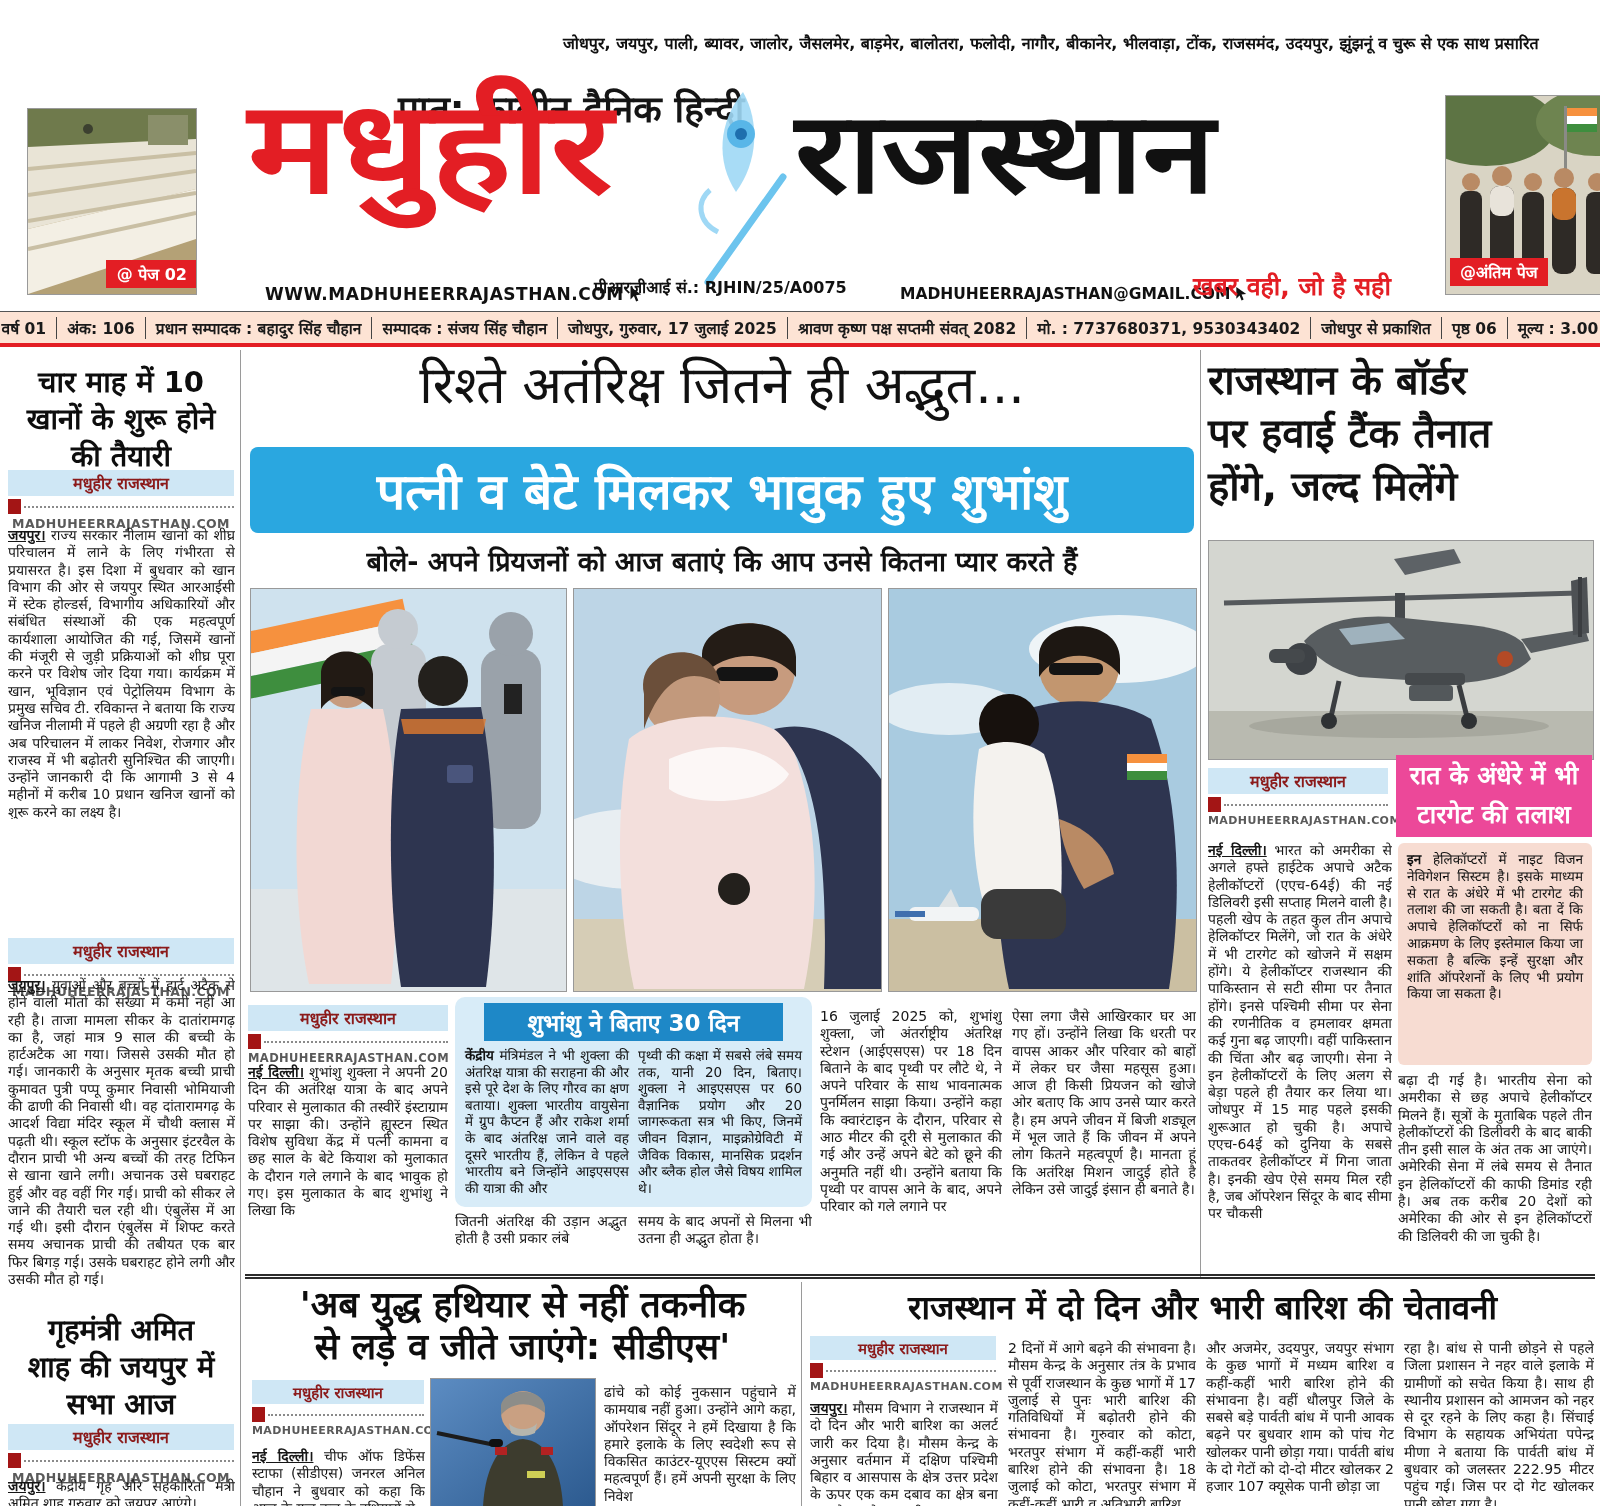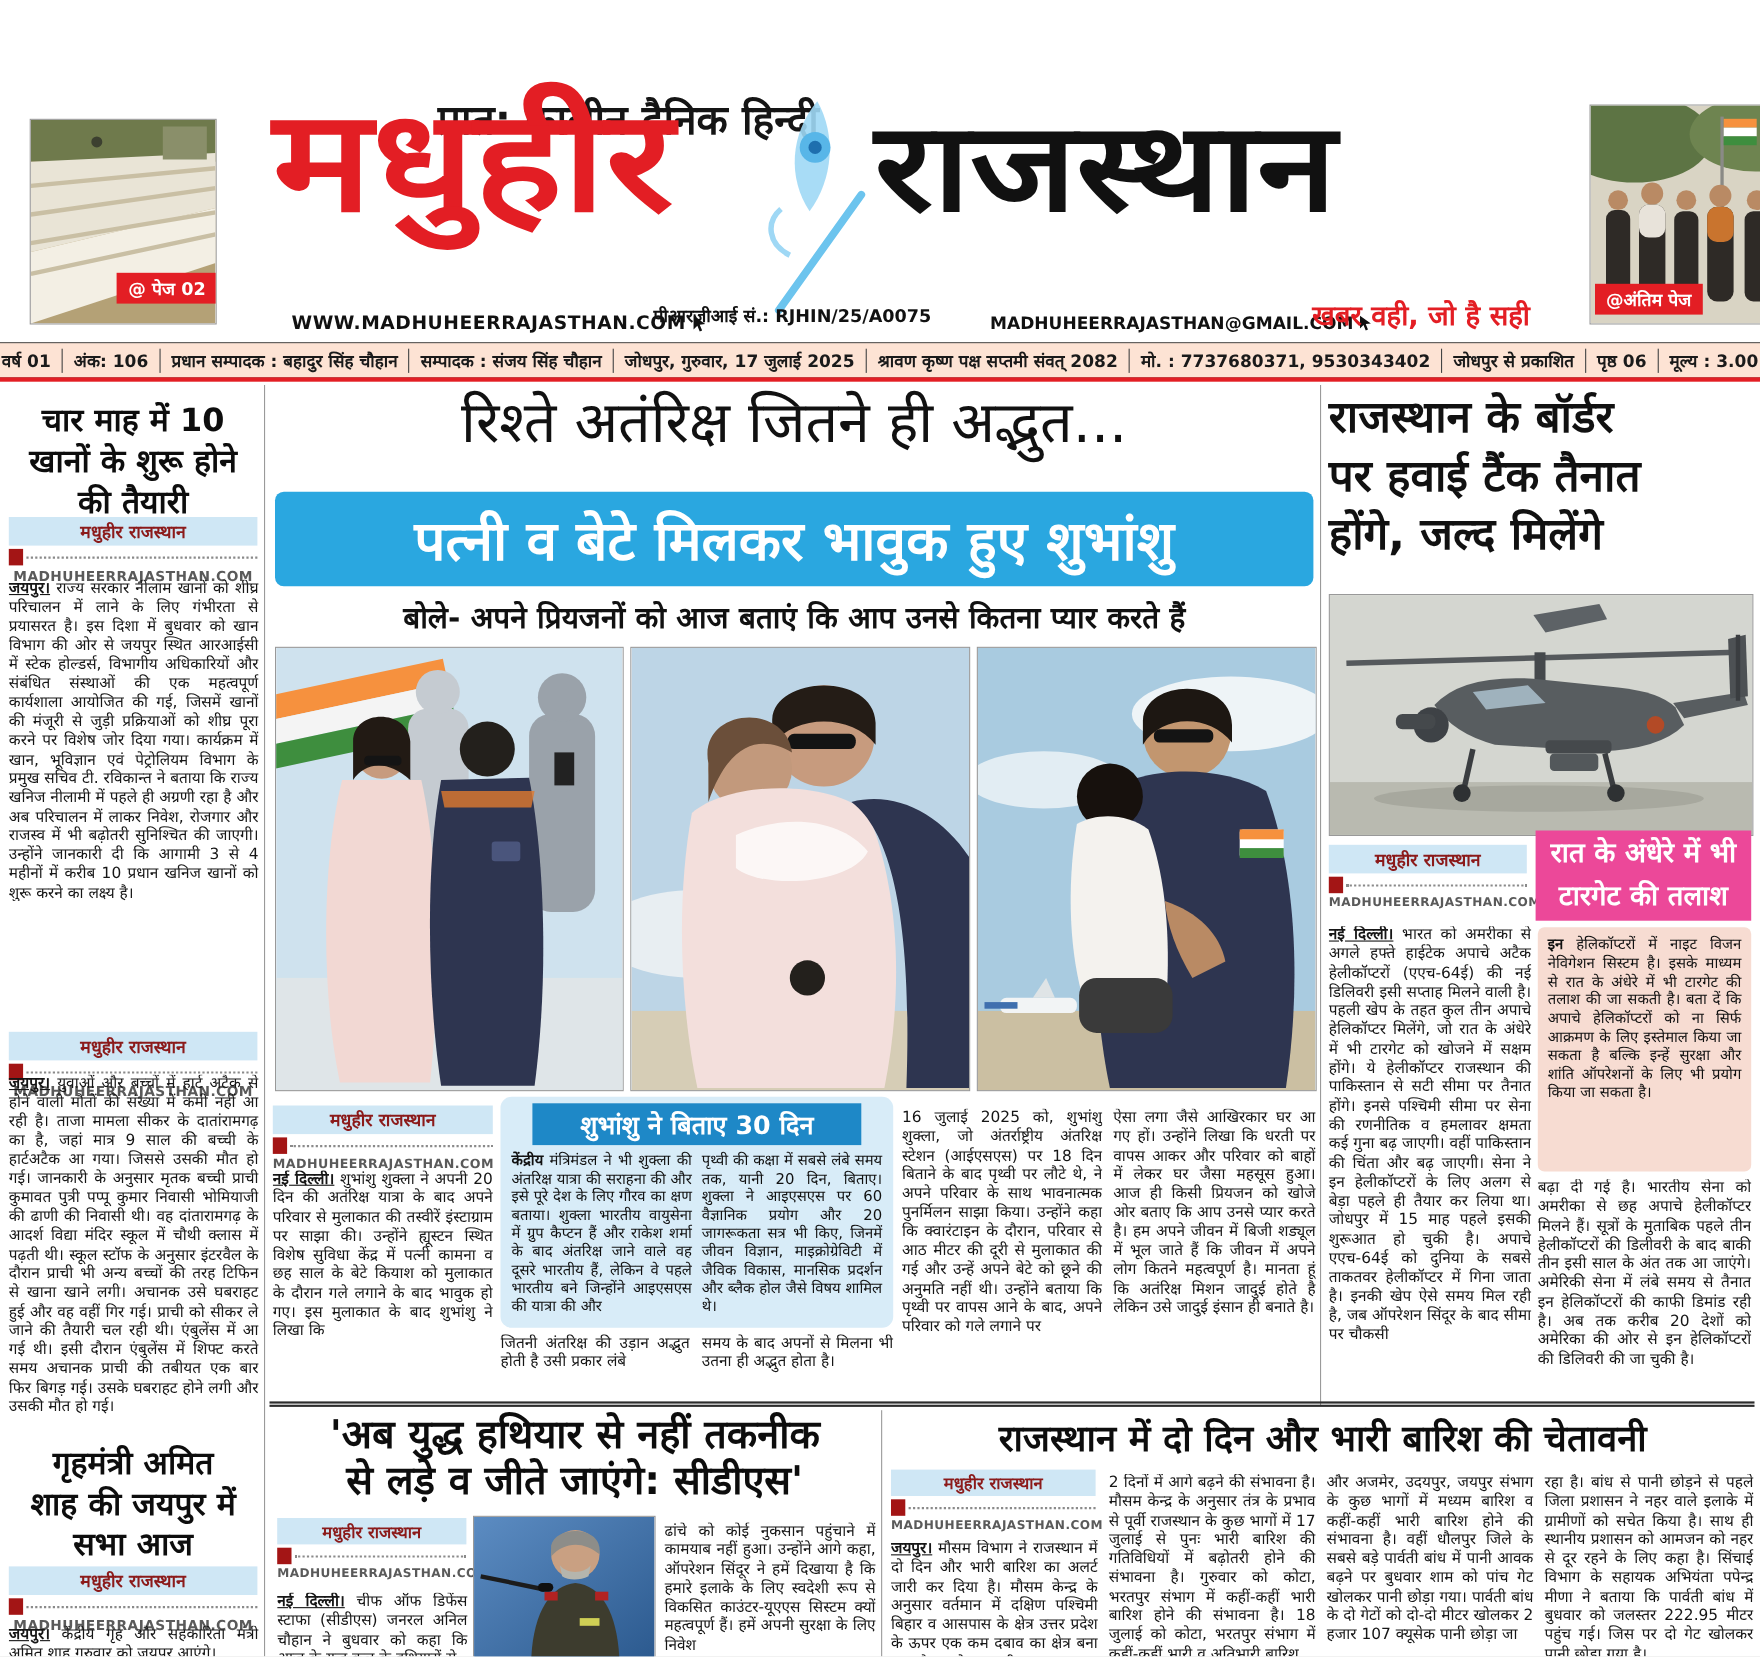--- a/index.html
+++ b/index.html
@@ -52,20 +52,21 @@
   .redbox{background:#ec4899;color:#fff;font-weight:bold;font-size:25px;text-align:center;line-height:1.55;
           display:flex;flex-direction:column;justify-content:center;}
   .pinkbox{background:#f7dcd2;border-radius:6px;padding:8px 9px;font-size:13.5px;line-height:16.8px;text-align:justify;overflow:hidden;}
   .photo-frame{border:1px solid #999;overflow:hidden;position:absolute;}
 </style>
 </head>
 <body>
 
 <div class="page">
 
+  <div class="abs edition-line" style="left:563px;top:32px;">जोधपुर, जयपुर, पाली, ब्यावर, जालोर, जैसलमेर, बाड़मेर, बालोतरा, फलोदी, नागौर, बीकानेर, भीलवाड़ा, टोंक, राजसमंद, उदयपुर, झुंझनूं व चुरू से एक साथ प्रसारित</div>
   <div class="abs tagline" style="left:398px;top:82px;">प्रात: कालीन दैनिक हिन्दी</div>
 
   <div class="abs title-red" style="left:248px;top:62px;">मधुहीर</div>
 
   <svg class="abs" style="left:688px;top:82px;" width="110" height="210" viewBox="0 0 110 210">
     <path d="M55 10 C30 40 28 80 48 110 C70 80 72 40 55 10 Z" fill="#9fd8f5" opacity="0.9"></path>
     <circle cx="53" cy="52" r="14" fill="#58b6e8"></circle>
     <circle cx="53" cy="52" r="6" fill="#1e6fae"></circle>
     <path d="M20 200 L95 95" stroke="#6cc4ee" stroke-width="7" stroke-linecap="round"></path>
     <path d="M30 150 C10 140 8 120 22 108" stroke="#9fd8f5" stroke-width="5" fill="none"></path>
@@ -75,21 +76,21 @@
   <div class="abs hdr-photo" style="left:27px;top:108px;width:168px;height:185px;">
     <svg width="168" height="185" viewBox="0 0 168 185">
       <rect width="168" height="185" fill="#b4a176"></rect>
       <rect width="168" height="38" fill="#6f7a4c"></rect>
       <polygon points="0,38 168,30 168,80 0,120" fill="#e9e4d6"></polygon>
       <polygon points="0,120 168,80 168,130 0,185" fill="#f3efe4"></polygon>
       <path d="M0 60 L168 44 M0 86 L168 62 M0 112 L168 84 M0 140 L168 104" stroke="#c9bfa4" stroke-width="4"></path>
       <rect x="120" y="6" width="40" height="30" fill="#8a8f6a"></rect>
       <circle cx="60" cy="20" r="5" fill="#3c4030"></circle>
     </svg>
-    <div class="photo-tag" style="right:-1px;bottom:18px;padding-left:11px;">@ पेज 02</div>
+    <div class="photo-tag" style="right:-1px;bottom:6px;padding-left:11px;">@ पेज 02</div>
   </div>
 
   <div class="abs hdr-photo" style="left:1445px;top:95px;width:186px;height:198px;">
     <svg width="186" height="198" viewBox="0 0 186 198">
       <rect width="186" height="198" fill="#d9d4c4"></rect>
       <ellipse cx="40" cy="30" rx="70" ry="40" fill="#5d7444"></ellipse>
       <ellipse cx="150" cy="26" rx="60" ry="34" fill="#6e8450"></ellipse>
       <rect x="118" y="10" width="3" height="120" fill="#8a8a86"></rect>
       <rect x="121" y="12" width="30" height="8" fill="#f6913e"></rect>
       <rect x="121" y="20" width="30" height="8" fill="#ffffff"></rect>

